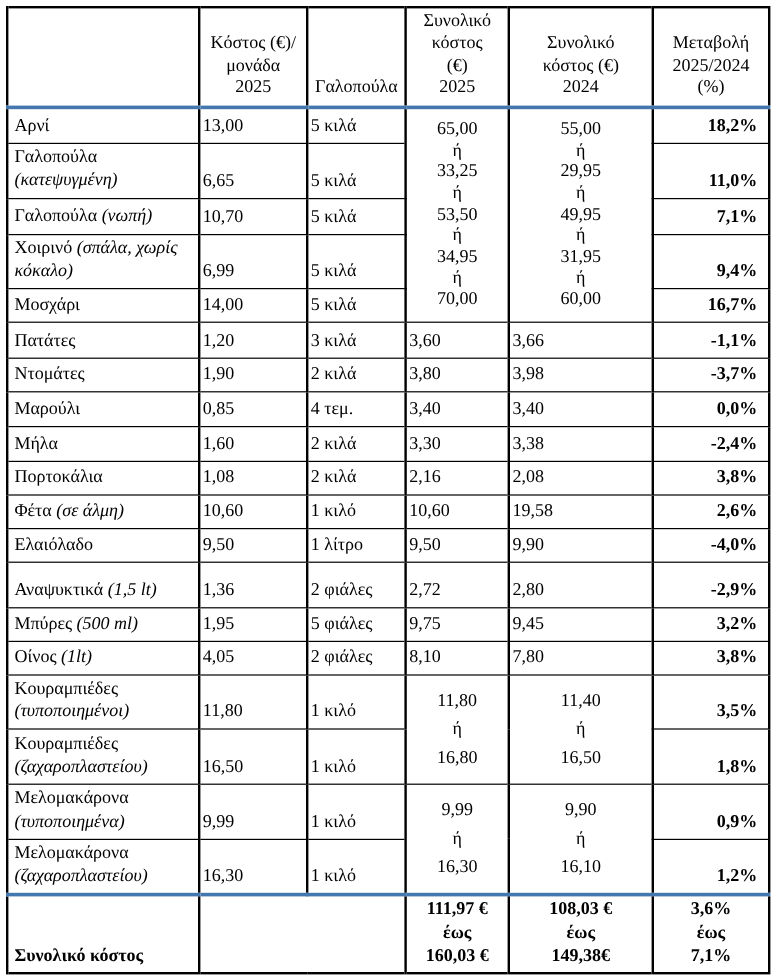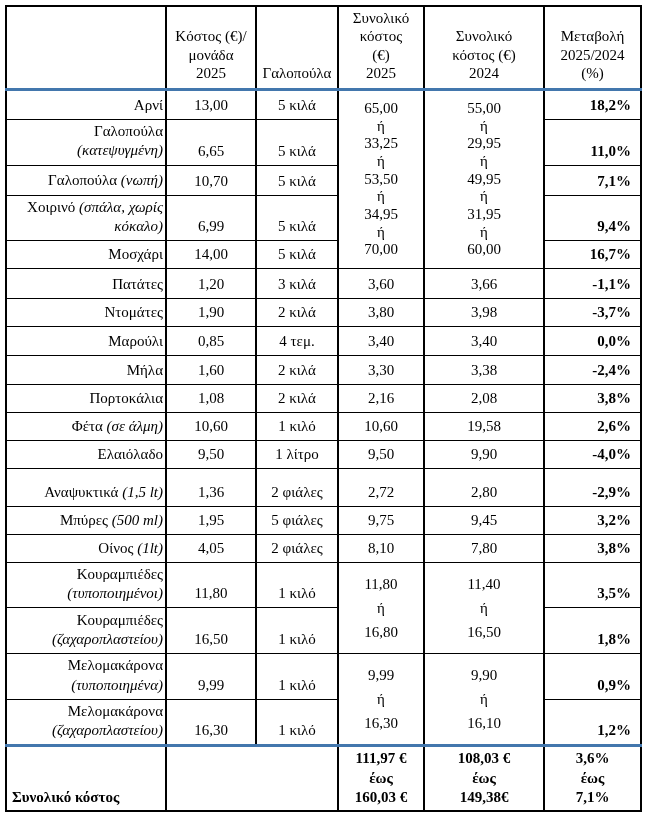--- a/index.html
+++ b/index.html
@@ -30,28 +30,27 @@
     text-align: center;
     vertical-align: bottom;
     white-space: pre-line;
     line-height: 1.22;
     padding: 2px 2px 6px 2px;
     margin-left: 12px;
   }
   thead th { border-bottom: 3px solid var(--accent); }
 
   td.name-cell {
-    text-align: right;
+    text-align: left;
     vertical-align: bottom;
     padding: 2px 2px 4px 5px;
     line-height: 1.28;
   }
   .it { font-style: italic; }
   td.num-cell {
-    text-align: center;
     vertical-align: bottom;
     padding: 2px 2px 5px 2px;
   }
   td.change-cell {
     text-align: right;
     vertical-align: bottom;
     font-weight: 700;
     padding: 2px 9px 5px 2px;
   }
   td.group-cell {

